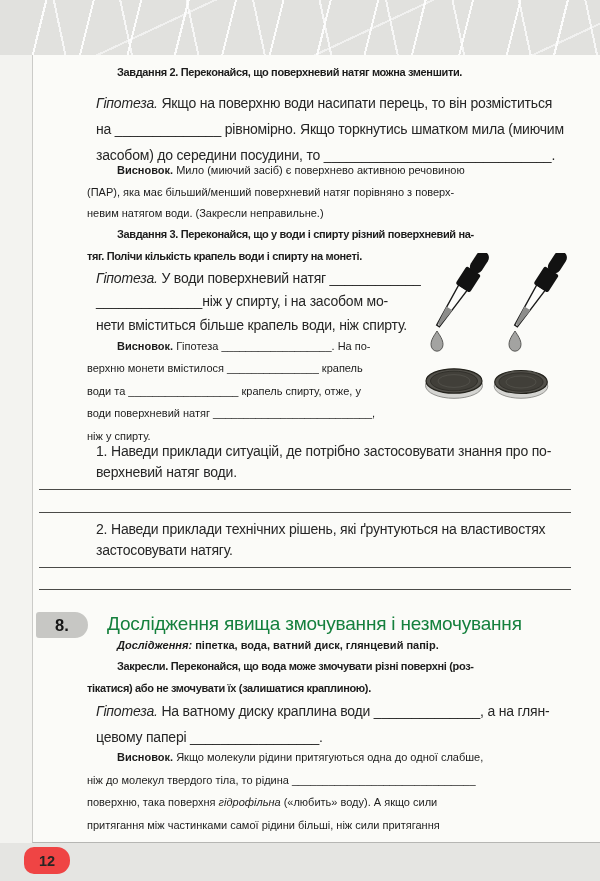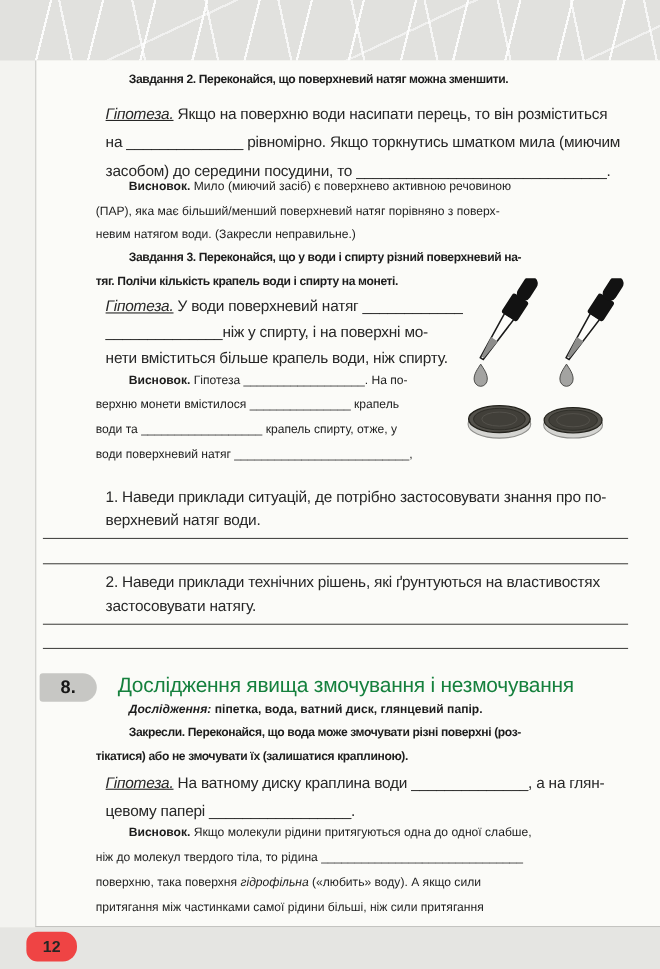--- a/index.html
+++ b/index.html
@@ -19,21 +19,21 @@
   .pagenum{position:absolute;left:24px;top:847px;width:46px;height:27px;background:#ef4444;
         border-radius:10px 13px 13px 10px;display:flex;align-items:center;justify-content:center;
         font-family:"Liberation Sans",sans-serif;font-weight:bold;font-size:14.5px;color:#262624;}
   
   .blk{position:absolute;}
   .hl{white-space:nowrap;}
   .ser{font-family:Liberation Sans, sans-serif;font-size:11px;line-height:21.5px;color:#1c1c1c;margin-left:48px;}
   .serTight{letter-spacing:-0.35px;}
   .san{font-family:"Liberation Sans",sans-serif;font-size:14px;line-height:26px;color:#262626;letter-spacing:-0.2px;}
   .bold{font-weight:bold;}
-  .lb-i{font-style:italic;text-decoration:underline;}
+  .lb-i{font-style:italic;}
   .lb-bi{font-weight:bold;font-style:italic;}
   .ansline{position:absolute;height:0;border-bottom:1.5px solid #4a4a48;}
   .sec-badge{position:absolute;left:3px;top:557px;width:52px;height:26px;background:#c7c7c4;
         border-radius:3px 13px 13px 3px;display:flex;align-items:center;justify-content:center;
         font-family:"Liberation Sans",sans-serif;font-weight:bold;font-size:16.5px;color:#161616;}
   .sec-title{position:absolute;left:74px;top:558px;font-family:"Liberation Sans",sans-serif;
         font-size:19px;color:#15803d;letter-spacing:-0.2px;white-space:nowrap;}
   .illus{position:absolute;left:370px;top:198px;}
 </style>
 </head>
@@ -61,29 +61,30 @@
       <div class="hl">невим натягом води. (Закресли неправильне.)</div>
     </div>
 
     <div class="blk ser bold serTight" style="left:6px;top:169px;width:545px;">
       <div class="hl" style="padding-left:30px;">Завдання 3. Переконайся, що у води і спирту різний поверхневий на-</div>
       <div class="hl">тяг. Полічи кількість крапель води і спирту на монеті.</div>
     </div>
 
     <div class="blk san" style="left:63px;top:212px;width:345px;line-height:23.3px;">
       <div class="hl"><i class="lb-i">Гіпотеза.</i> <span>У води поверхневий натяг ____________</span></div>
-      <div class="hl">______________ніж у спирту, і на поверхні мо-</div>
+      <div class="hl">______________ніж у спирту, і на засобом мо-</div>
       <div class="hl">нети вміститься більше крапель води, ніж спирту.</div>
     </div>
 
     <div class="blk ser" style="left:6px;top:280px;width:386px;line-height:22.4px;">
       <div class="hl" style="padding-left:30px;"><b>Висновок.</b> <span>Гіпотеза __________________. На по-</span></div>
       <div class="hl">верхню монети вмістилося _______________ крапель</div>
       <div class="hl">води та __________________ крапель спирту, отже, у</div>
       <div class="hl">води поверхневий натяг __________________________,</div>
+      <div class="hl">ніж у спирту.</div>
     </div>
 
     <svg class="illus" width="200" height="162" viewBox="0 0 200 162">
       <defs>
         <g id="pip">
           <path d="M -1.6 0 L -5 -46 L 5 -46 L 1.6 0 Z" fill="#fcfcfa" stroke="#1b1b1b" stroke-width="1.4"></path>
           <path d="M -1.3 -1.5 L -3.6 -21 L 3.6 -21 L 1.3 -1.5 Z" fill="#8d8d8b"></path>
           <rect x="-8.5" y="-66" width="17" height="21" rx="2.5" fill="#121212"></rect>
           <rect x="-6.5" y="-88" width="13" height="24" rx="6.5" fill="#121212"></rect>
         </g>

